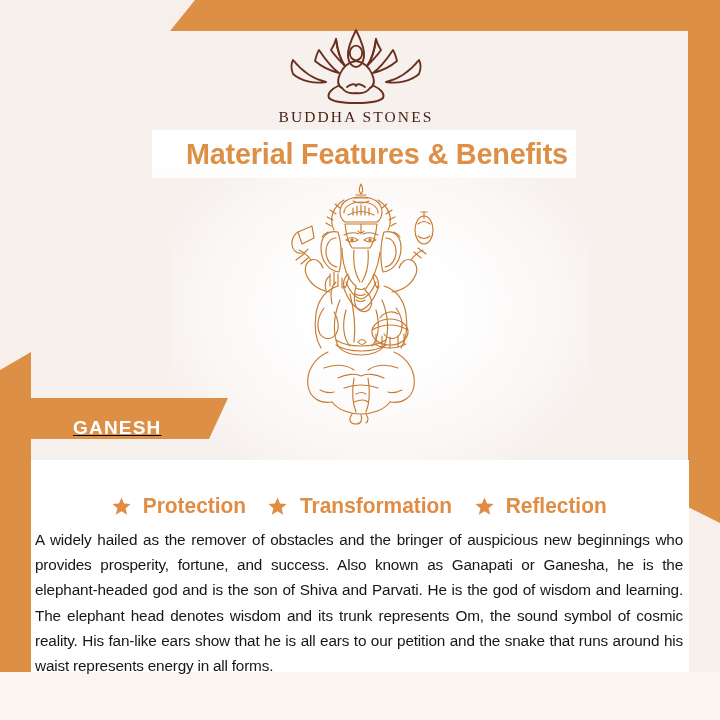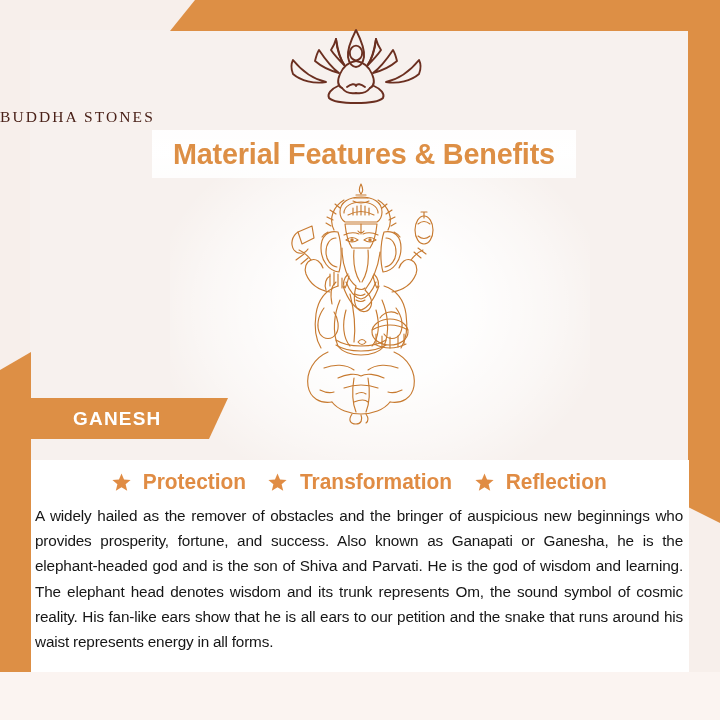--- a/index.html
+++ b/index.html
@@ -93,20 +93,21 @@
     height: 48px;
     background: #fbf4f1;
   }
 
   
   .logo-block {
     position: absolute;
     left: 0;
     top: 26px;
     width: 712px;
+    text-align: center;
   }
 
   .logo-mark {
     display: block;
     margin: 0 auto;
     width: 150px;
     height: 78px;
   }
 
   .logo-word {
@@ -125,21 +126,21 @@
     left: 152px;
     top: 130px;
     width: 424px;
     height: 48px;
     background: linear-gradient(to bottom,
                 rgba(255,255,255,0.95) 0%,
                 rgba(255,255,255,0.99) 50%,
                 rgba(255,255,255,0.88) 100%);
     display: flex;
     align-items: center;
-    justify-content: center;
+    justify-content: flex-end;
   }
 
   .title-text {
     font-size: 30px;
     font-weight: 700;
     color: #dd8f45;
     letter-spacing: -0.2px;
     white-space: nowrap;
     transform: scaleX(0.96);
   }
@@ -157,21 +158,22 @@
   
   .name-tag {
     position: absolute;
     left: 31px;
     top: 398px;
     width: 197px;
     height: 41px;
     background: var(--accent, #dd8f45);
     clip-path: polygon(0 0, 100% 0, calc(100% - 19px) 100%, 0 100%);
     display: flex;
-    align-items: center;
+    align-items: flex-end;
+    text-decoration: underline;
   }
 
   .name-tag-label {
     padding-left: 42px;
     color: #ffffff;
     font-size: 19px;
     font-weight: 700;
     letter-spacing: 1.2px;
   }
 
@@ -191,20 +193,21 @@
     justify-content: center;
     gap: 0;
     padding-top: 9px;
   }
 
   .feature {
     display: flex;
     align-items: center;
     gap: 8px;
     padding: 0 9px;
+    margin-top: 24px;
   }
 
   .star-icon {
     width: 21px;
     height: 21px;
     display: block;
     flex: 0 0 auto;
   }
 
   .feature-label {

